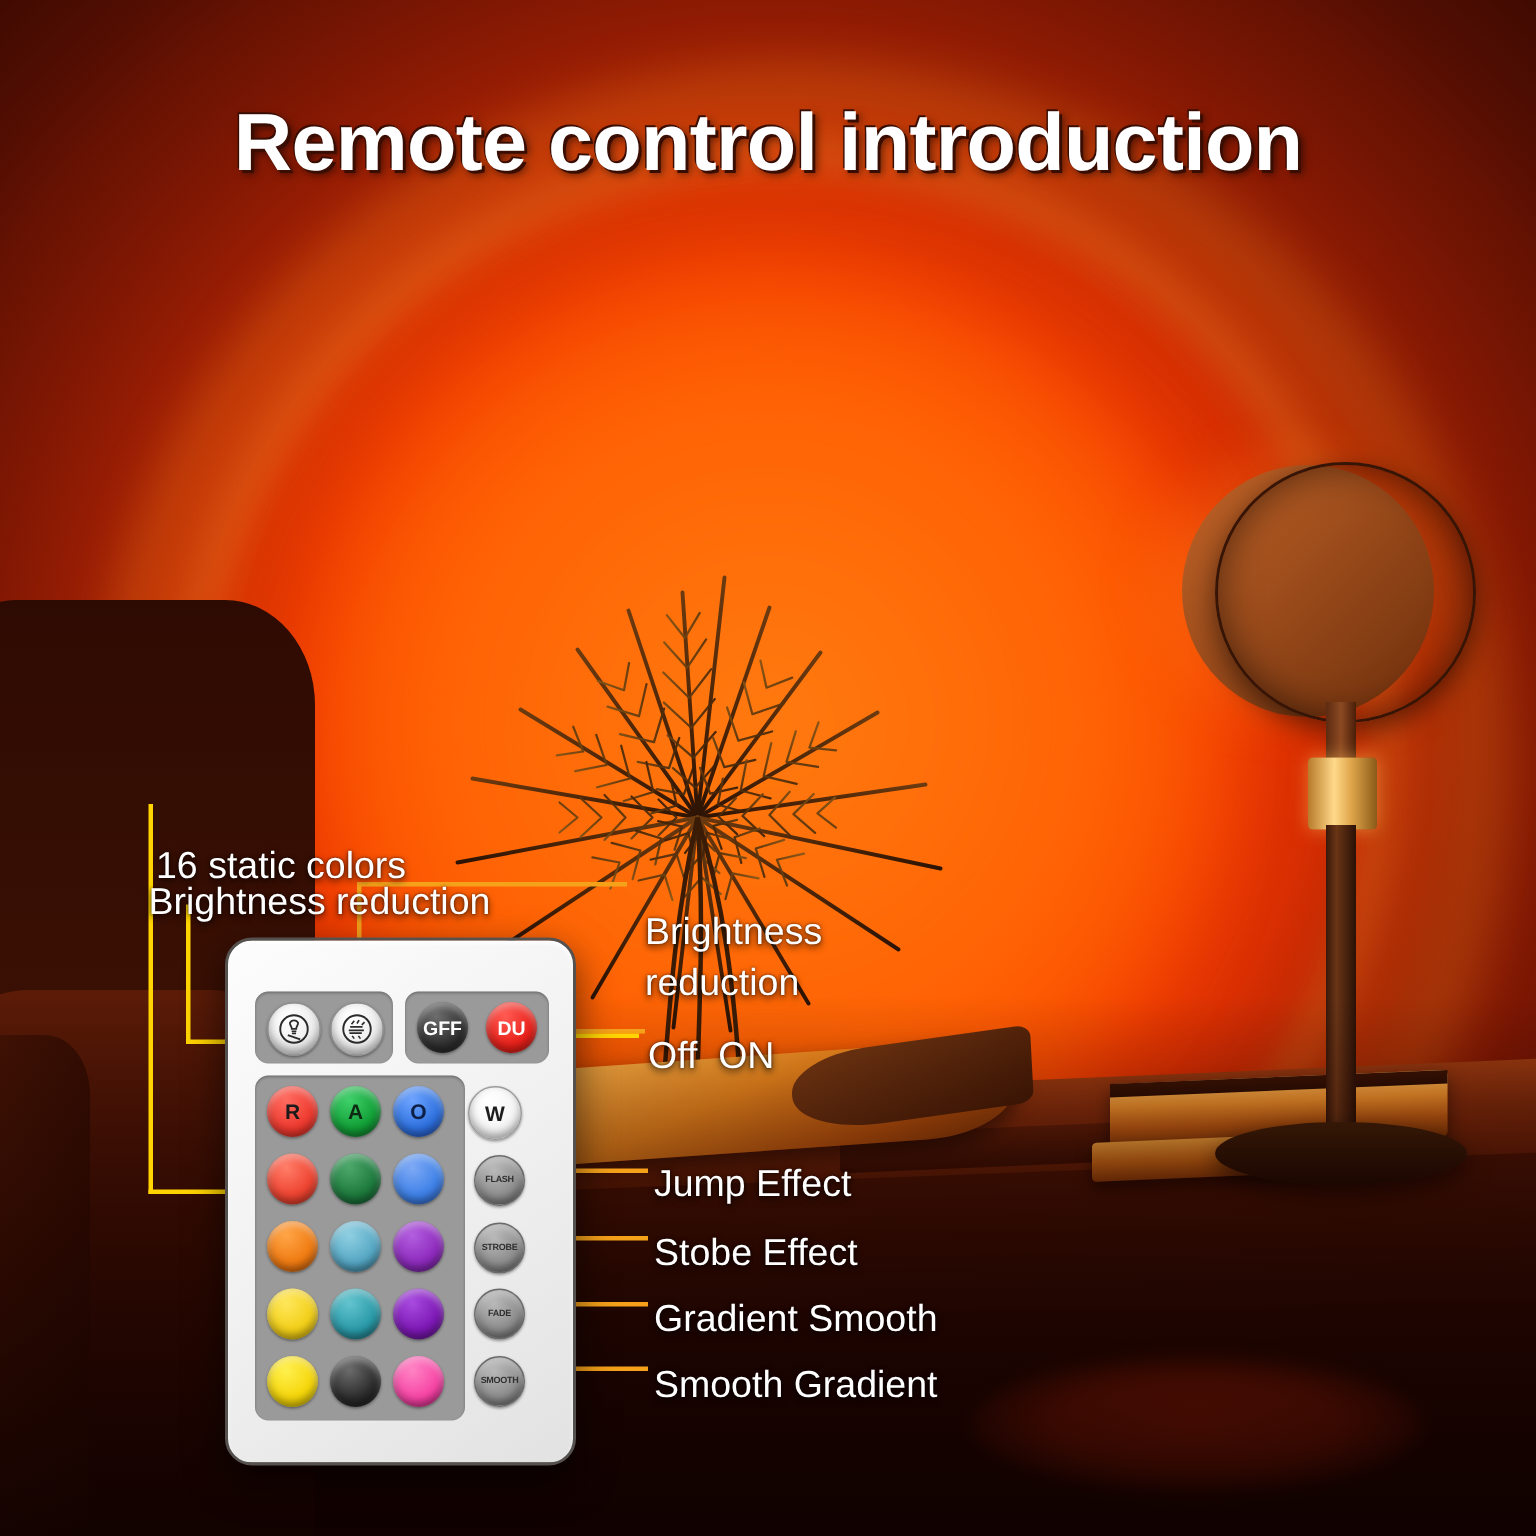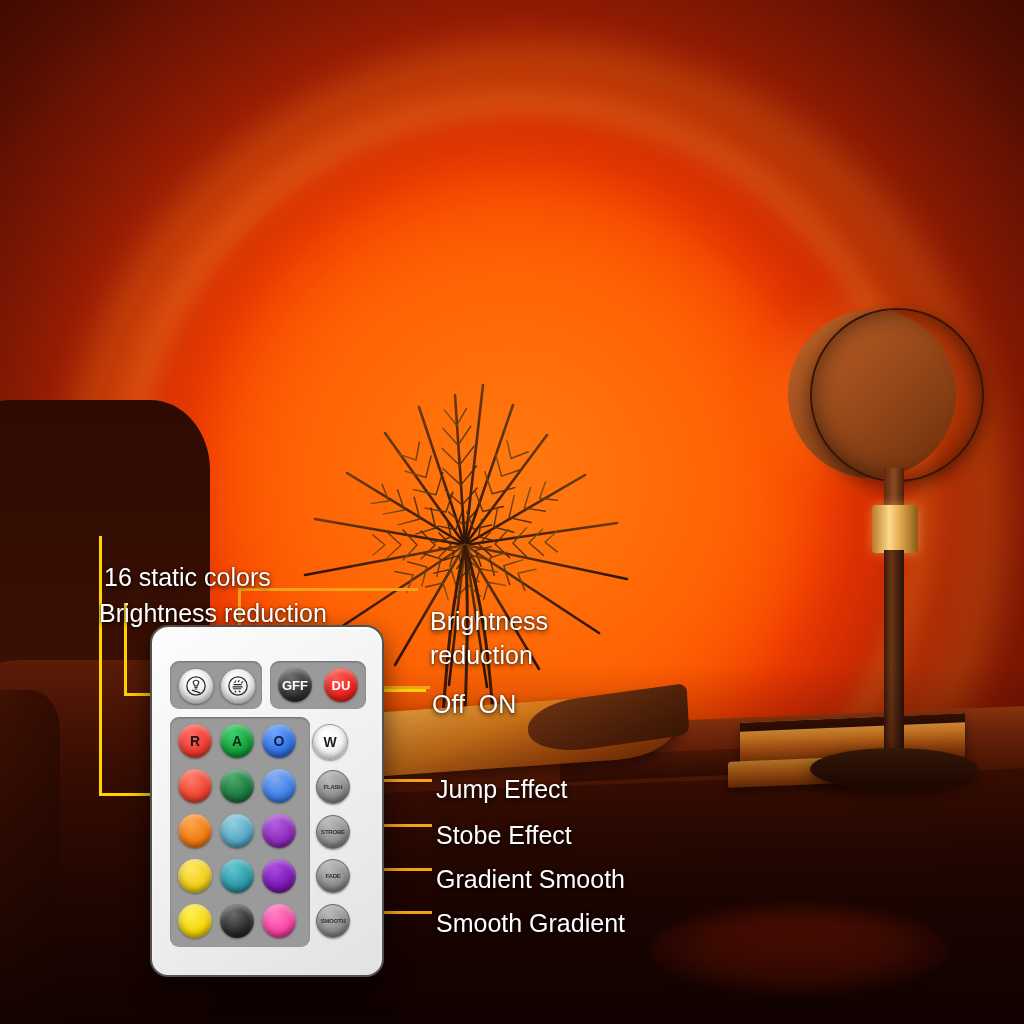--- a/index.html
+++ b/index.html
@@ -430,20 +430,21 @@
     <div class="lamp-back"></div>
     <div class="lamp-head"></div>
     <div class="lamp-neck"></div>
     <div class="lamp-band"></div>
     <div class="lamp-pole"></div>
     <div class="lamp-base"></div>
   </div>
 
   <div class="bg-floorglow"></div>
 
+  <div class="title">Remote control introduction</div>
 
   <div class="lead lead-y lead-v" style="left:99px;top:536px;height:260px;"></div>
   <div class="lead lead-y lead-h" style="left:99px;top:793px;width:80px;"></div>
 
   <div class="lead lead-y lead-v" style="left:124px;top:603px;height:92px;"></div>
   <div class="lead lead-y lead-h" style="left:124px;top:693px;width:72px;"></div>
 
   <div class="lead lead-v" style="left:238px;top:588px;height:78px;"></div>
   <div class="lead lead-h" style="left:238px;top:588px;width:180px;"></div>
 
@@ -525,21 +526,21 @@
     <div class="btn btn-fn btn-fn-g" style="left:164px;top:232px;">
       <span class="fn-lines">FADE</span>
     </div>
     <div class="btn btn-fn btn-fn-g" style="left:164px;top:277px;">
       <span class="fn-lines">SMOOTH</span>
     </div>
   </div>
 
   <div class="anno" style="left:104px;top:528px;">16 static colors</div>
 
-  <div class="anno" style="left:99px;top:564px;">Brightness reduction</div>
+  <div class="anno" style="left:99px;top:552px;">Brightness reduction</div>
 
   <div class="anno" style="left:430px;top:572px;">Brightness</div>
   <div class="anno" style="left:430px;top:606px;">reduction</div>
 
   <div class="anno" style="left:432px;top:655px;">Off  ON</div>
 
   <div class="anno" style="left:436px;top:740px;">Jump Effect</div>
   <div class="anno" style="left:436px;top:786px;">Stobe Effect</div>
   <div class="anno" style="left:436px;top:830px;">Gradient Smooth</div>
   <div class="anno" style="left:436px;top:874px;">Smooth Gradient</div>

